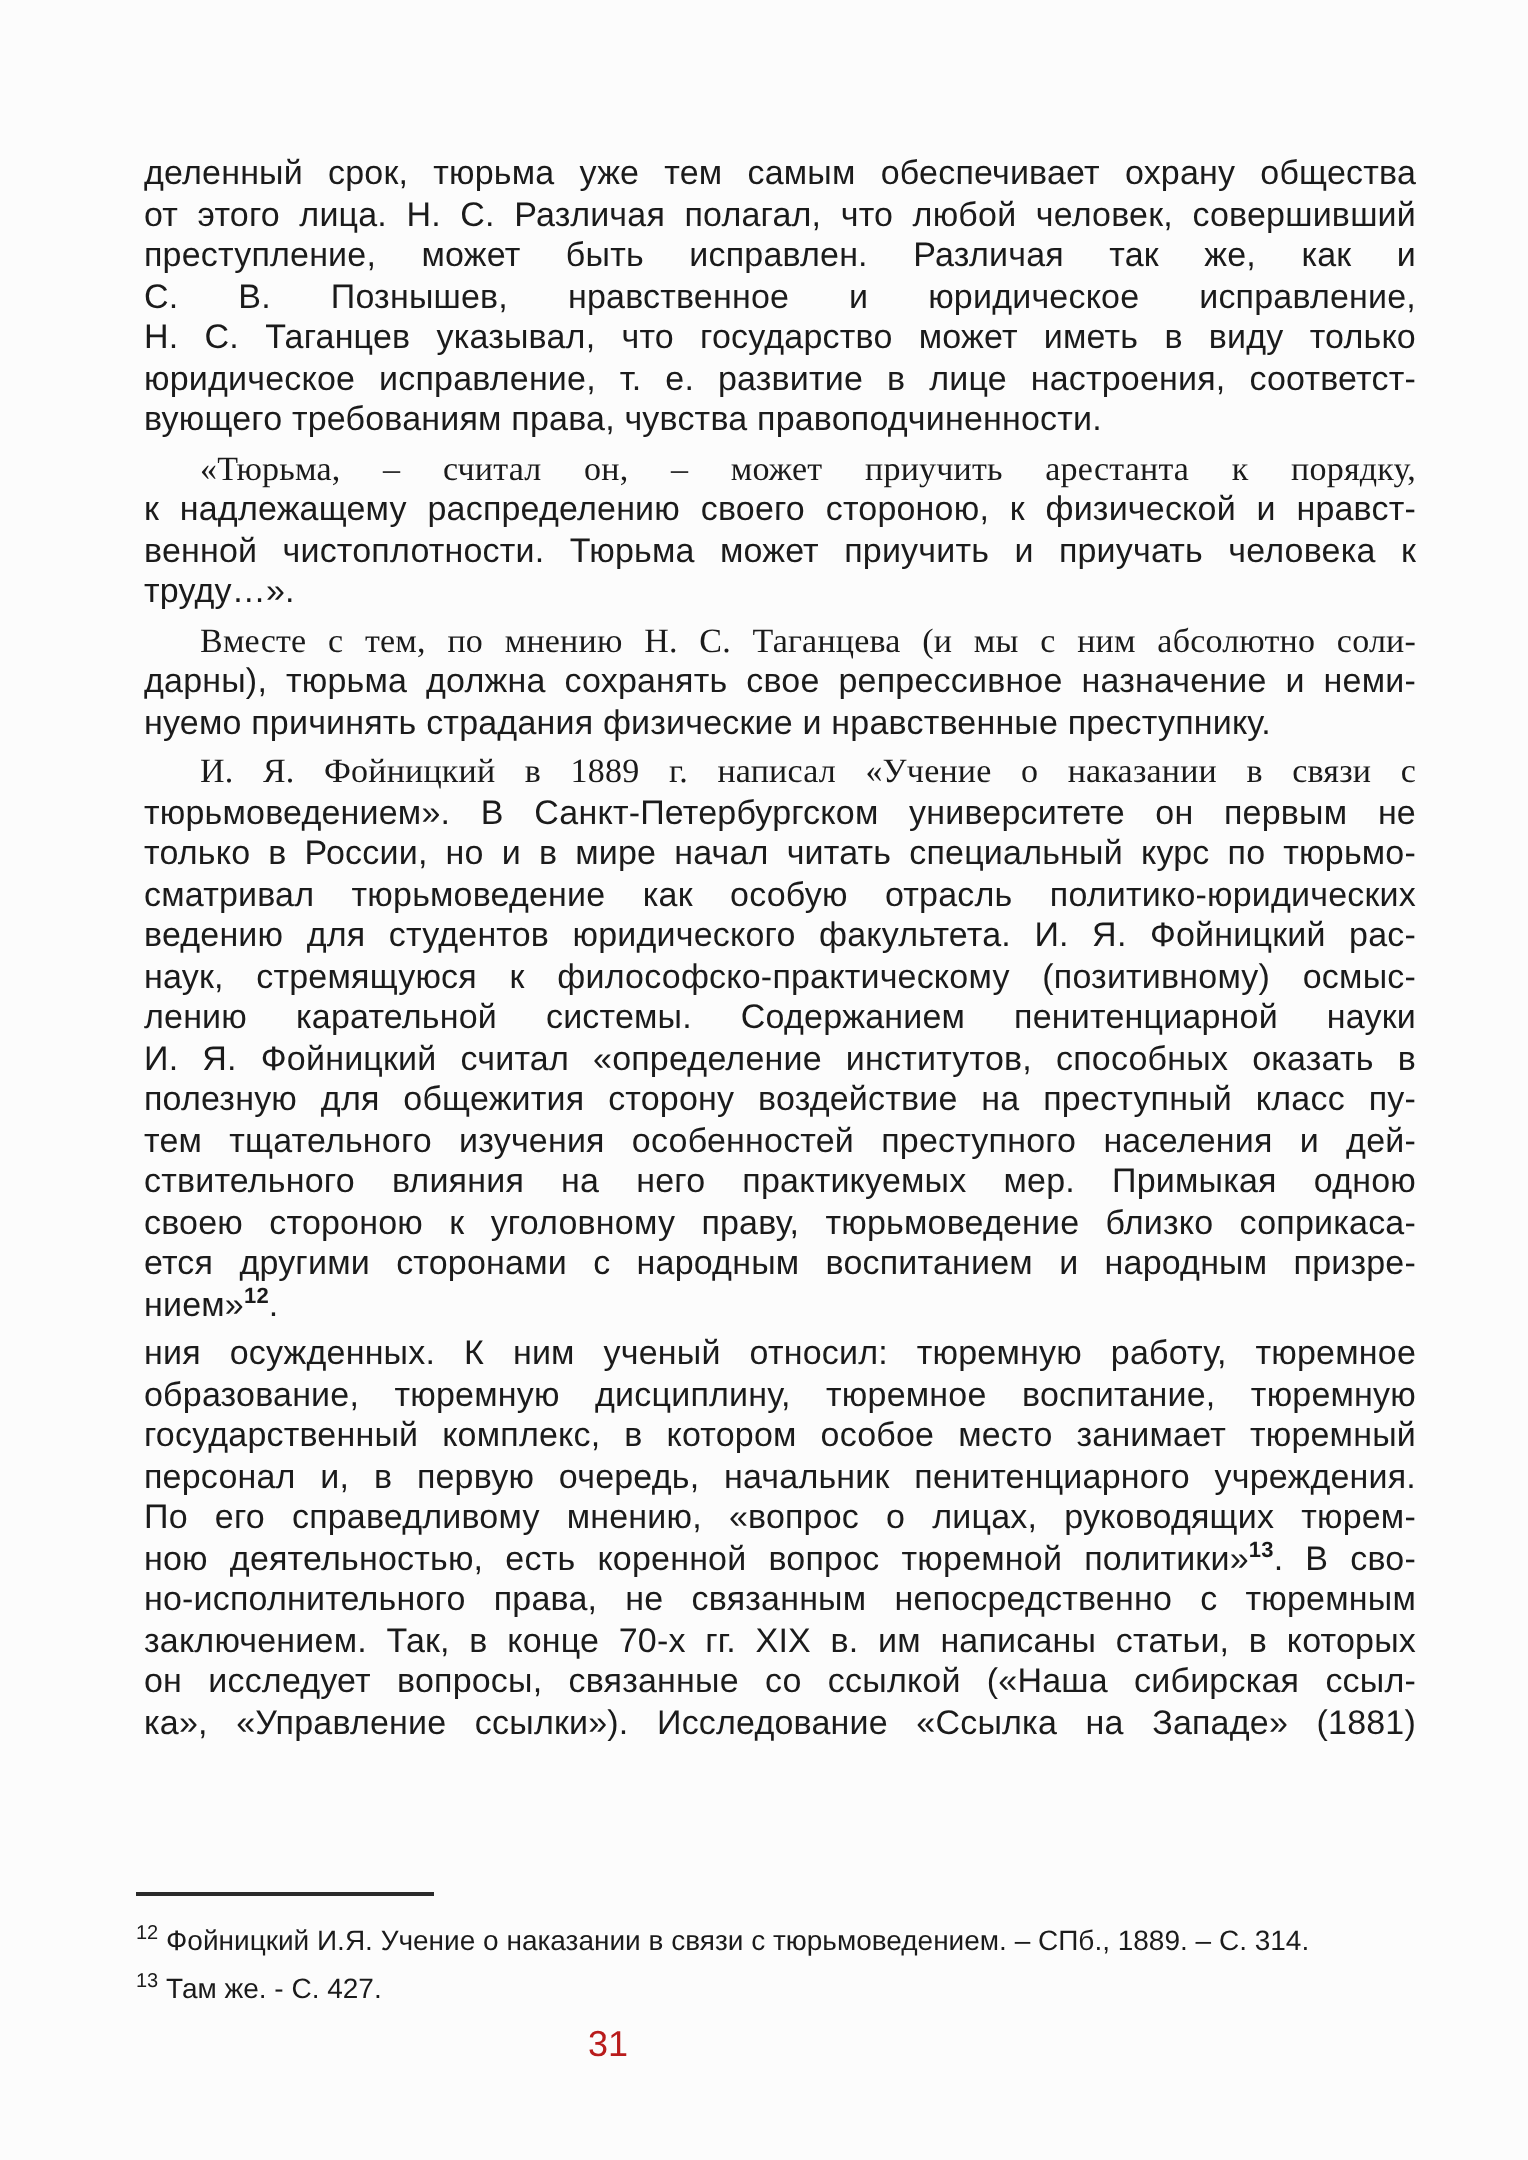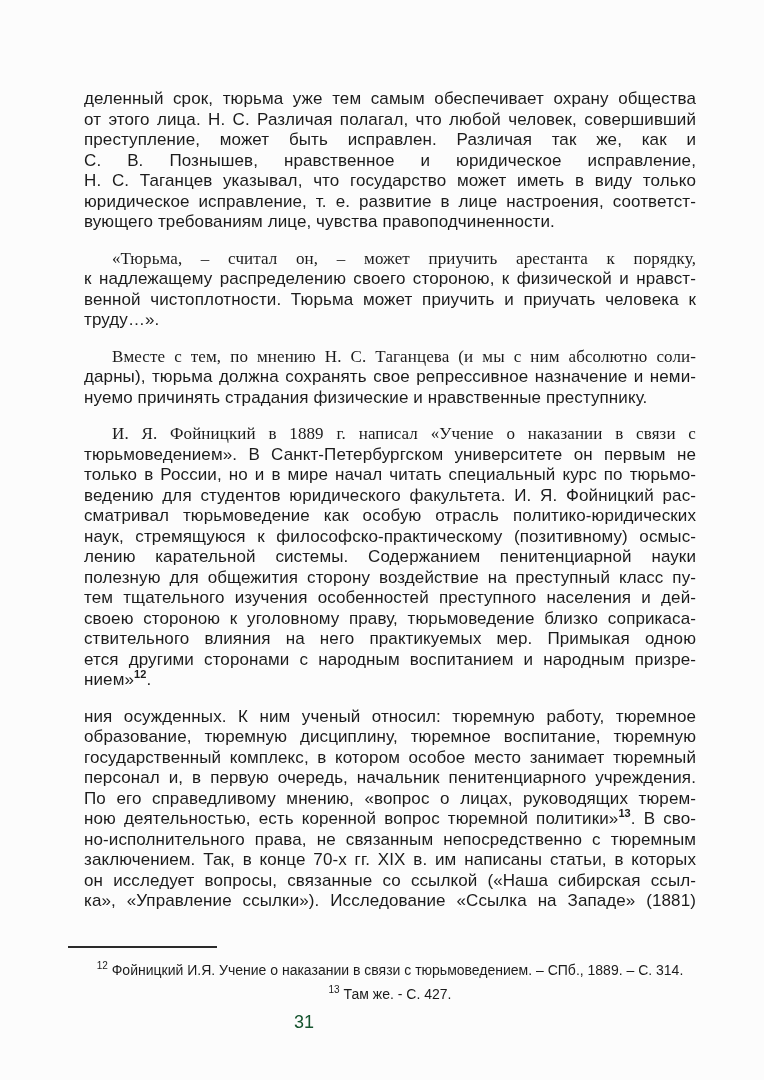--- a/index.html
+++ b/index.html
@@ -19,21 +19,21 @@
   }
   .text-block {
     position: absolute;
     left: 68px;
     top: 73px;
     width: 644px;
     font-size: 17px;
     line-height: 20.5px;
     letter-spacing: 0.1px;
   }
-  .para { margin: 16px; }
+  .para { margin: 4px; }
   .line {
     text-align: justify;
     text-align-last: justify;
     white-space: normal;
   }
   .line.first { text-indent: 28px; font-family: Liberation Serif, serif; }
   .line.last { text-align-last: left; }
   .line sup {
     font-weight: bold;
     font-size: 11px;
@@ -47,74 +47,75 @@
     width: 644px;
   }
   .fn-rule {
     width: 149px;
     border-top: 2px solid #2a2a2a;
     margin-bottom: 10px;
   }
   .footnote {
     font-size: 14px;
     line-height: 24px;
-    text-align: center;
+    text-align: left;
   }
   .footnote sup {
     font-size: 10px;
     line-height: 0;
     vertical-align: super;
   }
   .page-number {
     position: absolute;
     left: 0;
     top: 1012px;
     width: 608px;
     text-align: center;
     font-size: 18px;
-    color: #14532d;
+    color: #b91c1c;
   }
 </style>
 </head>
 <body>
 
 <div class="page">
   <main class="text-block">
       <div class="para">
         <div class="line">деленный срок, тюрьма уже тем самым обеспечивает охрану общества</div>
         <div class="line">от этого лица. Н. С. Различая полагал, что любой человек, совершивший</div>
         <div class="line">преступление, может быть исправлен. Различая так же, как и</div>
         <div class="line">С. В. Познышев, нравственное и юридическое исправление,</div>
         <div class="line">Н. С. Таганцев указывал, что государство может иметь в виду только</div>
         <div class="line">юридическое исправление, т. е. развитие в лице настроения, соответст-</div>
-        <div class="line last">вующего требованиям лице, чувства правоподчиненности.</div>
+        <div class="line last">вующего требованиям права, чувства правоподчиненности.</div>
       </div>
       <div class="para">
         <div class="line first">«Тюрьма, – считал он, – может приучить арестанта к порядку,</div>
         <div class="line">к надлежащему распределению своего стороною, к физической и нравст-</div>
         <div class="line">венной чистоплотности. Тюрьма может приучить и приучать человека к</div>
         <div class="line last">труду…».</div>
       </div>
       <div class="para">
         <div class="line first">Вместе с тем, по мнению Н. С. Таганцева (и мы с ним абсолютно соли-</div>
         <div class="line">дарны), тюрьма должна сохранять свое репрессивное назначение и неми-</div>
         <div class="line last">нуемо причинять страдания физические и нравственные преступнику.</div>
       </div>
       <div class="para">
         <div class="line first">И. Я. Фойницкий в 1889 г. написал «Учение о наказании в связи с</div>
         <div class="line">тюрьмоведением». В Санкт-Петербургском университете он первым не</div>
         <div class="line">только в России, но и в мире начал читать специальный курс по тюрьмо-</div>
+        <div class="line">сматривал тюрьмоведение как особую отрасль политико-юридических</div>
         <div class="line">ведению для студентов юридического факультета. И. Я. Фойницкий рас-</div>
-        <div class="line">сматривал тюрьмоведение как особую отрасль политико-юридических</div>
         <div class="line">наук, стремящуюся к философско-практическому (позитивному) осмыс-</div>
         <div class="line">лению карательной системы. Содержанием пенитенциарной науки</div>
+        <div class="line">И. Я. Фойницкий считал «определение институтов, способных оказать в</div>
         <div class="line">полезную для общежития сторону воздействие на преступный класс пу-</div>
         <div class="line">тем тщательного изучения особенностей преступного населения и дей-</div>
+        <div class="line">ствительного влияния на него практикуемых мер. Примыкая одною</div>
         <div class="line">своею стороною к уголовному праву, тюрьмоведение близко соприкаса-</div>
-        <div class="line">ствительного влияния на него практикуемых мер. Примыкая одною</div>
         <div class="line">ется другими сторонами с народным воспитанием и народным призре-</div>
         <div class="line last">нием»<sup>12</sup>.</div>
       </div>
       <div class="para">
         <div class="line">ния осужденных. К ним ученый относил: тюремную работу, тюремное</div>
         <div class="line">образование, тюремную дисциплину, тюремное воспитание, тюремную</div>
         <div class="line">государственный комплекс, в котором особое место занимает тюремный</div>
         <div class="line">персонал и, в первую очередь, начальник пенитенциарного учреждения.</div>
         <div class="line">По его справедливому мнению, «вопрос о лицах, руководящих тюрем-</div>
         <div class="line">ною деятельностью, есть коренной вопрос тюремной политики»<sup>13</sup>. В сво-</div>

